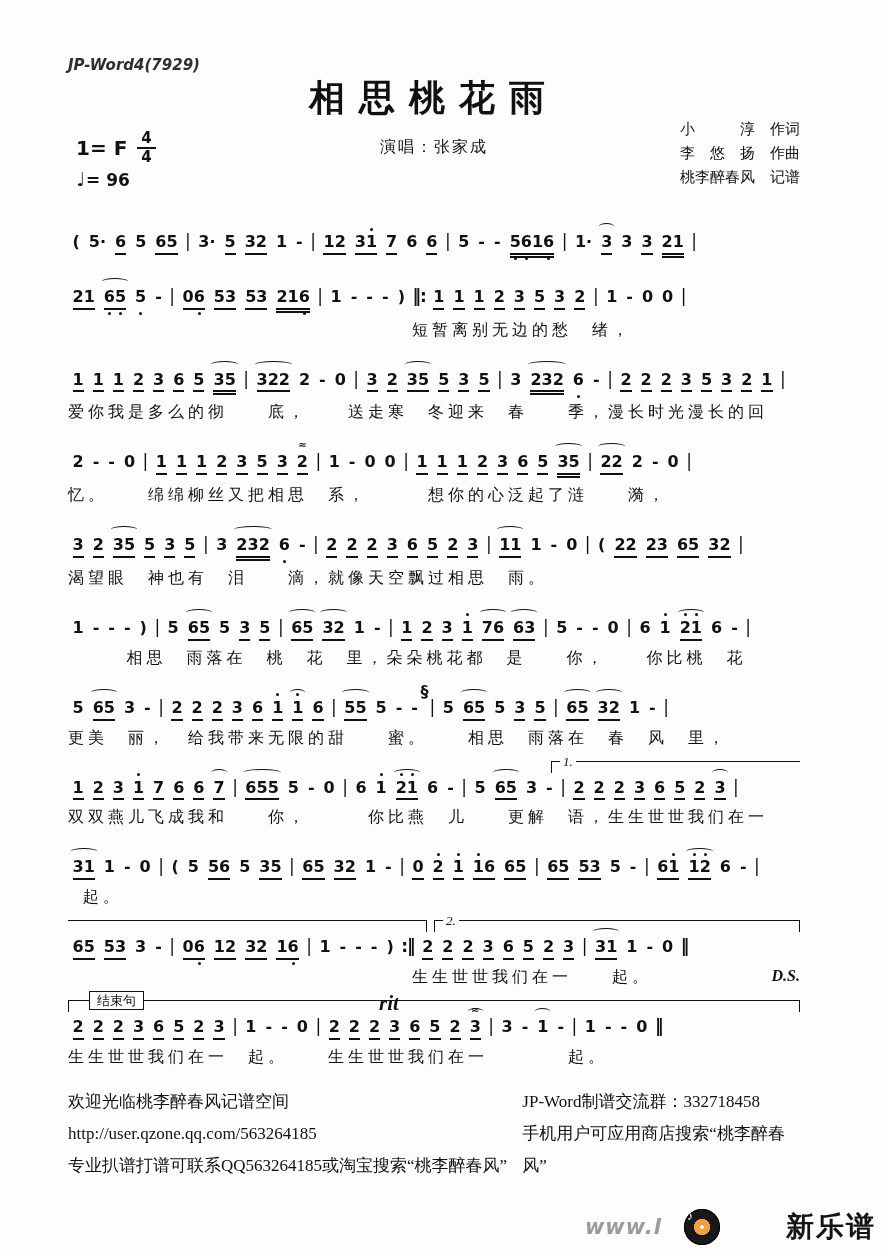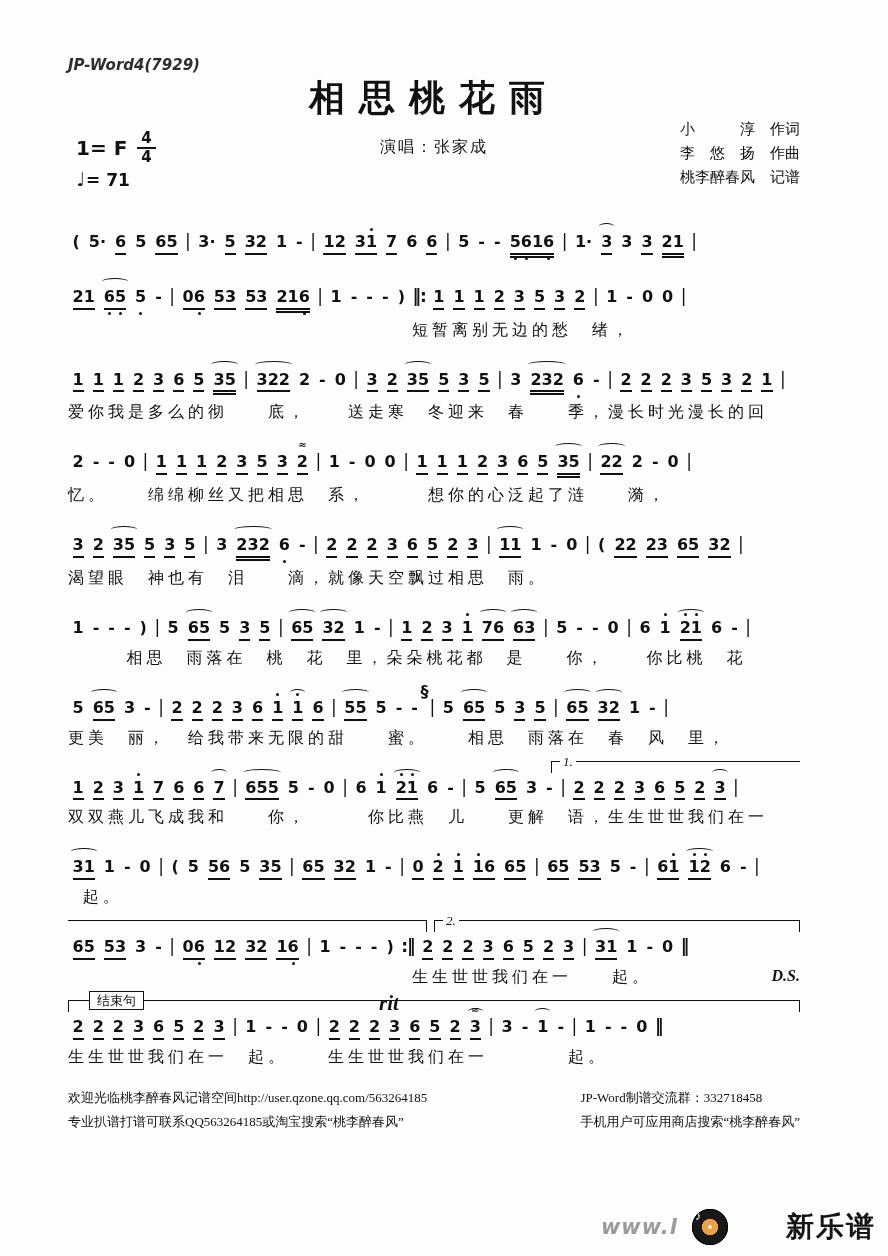--- a/index.html
+++ b/index.html
@@ -47,23 +47,23 @@
   .tail{position:absolute;right:0;top:0;font-style:italic;font-weight:bold;letter-spacing:0;}
   .ovl{position:absolute;top:2px;height:12px;border-top:1.6px solid #111;box-sizing:border-box;}
   .ovl.tl{border-left:1.6px solid #111;}
   .ovl.tr{border-right:1.6px solid #111;}
   .ovl .lbl{position:absolute;left:8px;top:-8px;font-style:italic;font-size:13px;line-height:1;
             background:#fdfdfc;padding:1px 3px;font-family:"Liberation Serif",serif;}
   .ovl.box .lbl{font-style:normal;border:1.3px solid #111;padding:2px 7px;top:-10px;left:20px;}
   .ovl.text{border:none;height:0;}
   .ovl.text .lbl{font-size:21px;font-weight:bold;background:transparent;border:none;}
   
-  .footer{display:flex;justify-content:space-between;margin-top:18px;font-size:13px;
+  .footer{display:flex;justify-content:space-between;margin-top:18px;font-size:17px;
           line-height:1.9;}
-  .logo{position:absolute;right:12px;bottom:10px;display:flex;align-items:center;gap:14px;}
+  .logo{position:absolute;right:12px;bottom:10px;display:flex;align-items:center;gap:22px;}
   .logourl{color:#9b9b9b;font-style:italic;font-weight:bold;font-size:21px;letter-spacing:1px;
            font-family:"DejaVu Sans",sans-serif;}
   .disc{position:relative;width:36px;height:36px;border-radius:50%;
         background:radial-gradient(circle at 50% 50%,#ffffff 0 2px,#f0a03c 2px 8px,#181818 8px);
         box-shadow:inset 0 0 0 1px #000;}
   .disc-note{position:absolute;left:3px;top:0px;color:#fff;font-size:12px;}
   .brand{font-size:28px;font-weight:900;color:#141414;letter-spacing:2px;
          font-family:"DejaVu Sans",sans-serif;margin-left:44px;}
 </style>
 </head>
@@ -78,21 +78,21 @@
   <div class="hdr">
     <div class="keyblock">
       <div class="keyline">
         <span>1= F</span>
         <span class="ts">
           <span class="tst">4</span>
           <span class="tsb">4</span>
         </span>
       </div>
       <div class="tempo">
-        <span class="notechar">♩</span><span>= 71</span>
+        <span class="notechar">♩</span><span>= 96</span>
       </div>
     </div>
     <div class="performer">演唱：张家成</div>
     <div class="credits">
       <div>小　　　淳　作词</div>
       <div>李　悠　扬　作曲</div>
       <div>桃李醉春风　记谱</div>
     </div>
   </div>
 

